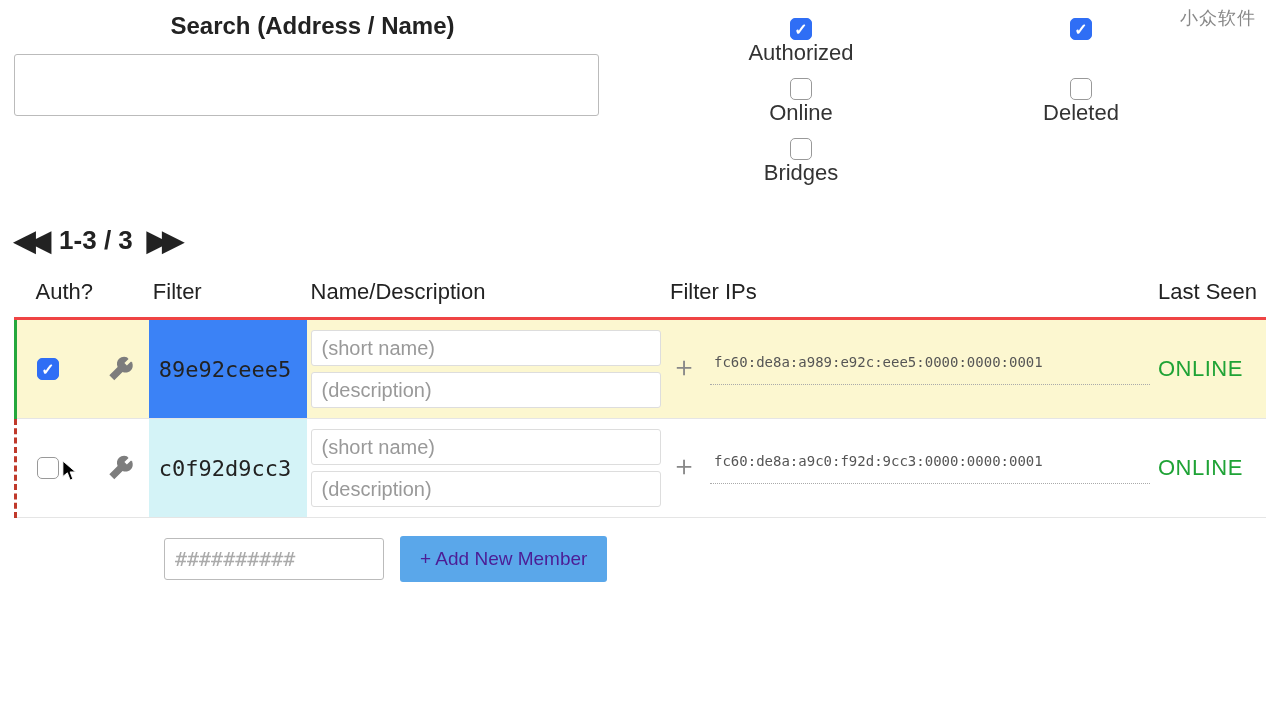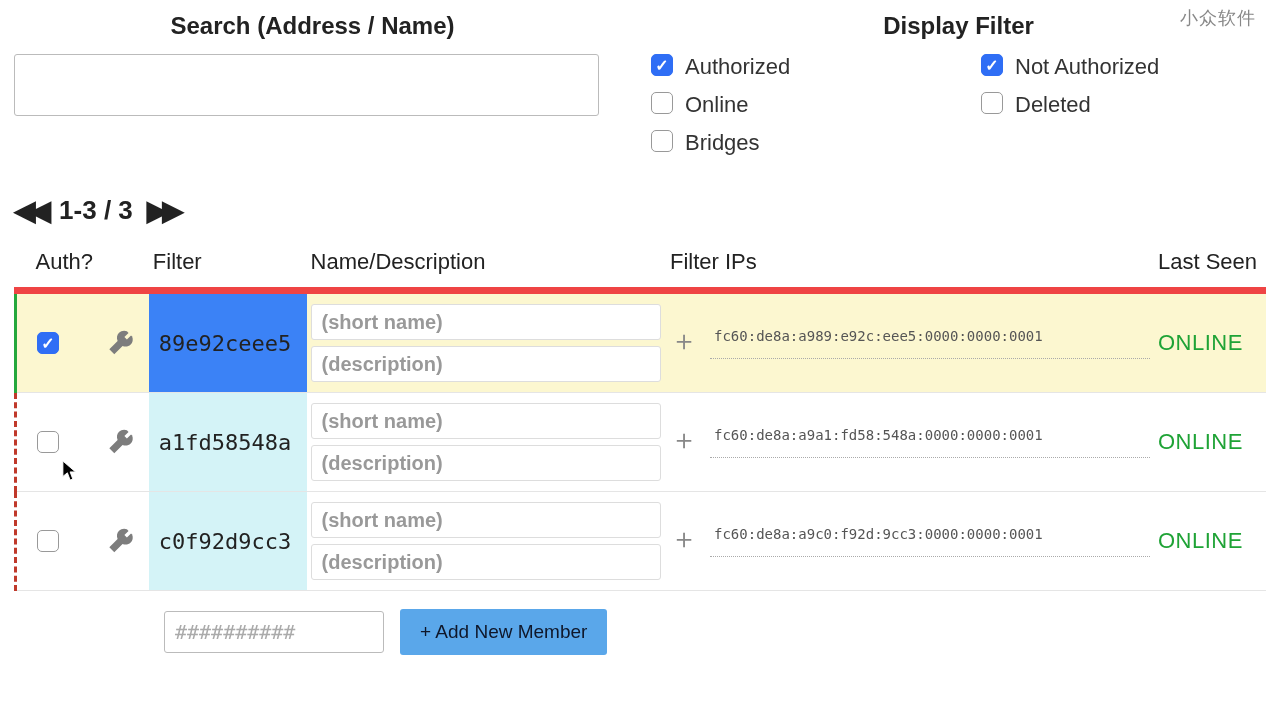--- a/index.html
+++ b/index.html
@@ -23,21 +23,21 @@
     width: 585px; height: 62px;
     border: 1px solid #bbb; border-radius: 3px;
     padding: 6px 8px; font-size: 20px;
   }
 
   .filter-block { flex: 1; }
   .filter-grid {
     display: grid; grid-template-columns: 300px 200px;
     row-gap: 12px; column-gap: 30px; margin-top: 6px;
   }
-  .chk-wrap { display: flex; gap: 12px; font-size: 22px; color: #333; }
+  .chk-wrap { display: flex; align-items: center; font-size: 22px; color: #333; flex-direction: column; }
   .chk {
     width: 22px; height: 22px; border: 1.5px solid #999; border-radius: 5px;
     display: flex; align-items: center; justify-content: center;
     background: #fff; cursor: pointer;
   }
   .chk.checked { background: #2f6ef5; border-color: #2f6ef5; }
   .chk.checked::after {
     content: "✓"; color: #fff; font-size: 16px; font-weight: bold;
   }
 
@@ -46,21 +46,21 @@
     display: flex; align-items: center; gap: 14px;
     margin: 38px 0 16px 0; font-size: 26px; font-weight: 700;
   }
   .paginator .arrows { font-size: 28px; cursor: pointer; user-select: none; letter-spacing: -6px; }
 
   
   .tbl { width: 100%; border-collapse: collapse; }
   .tbl th {
     text-align: left; font-weight: 400; font-size: 22px;
     padding: 6px 4px 12px 4px; color: #222;
-    border-bottom: 7px solid #ef4444;
+    border-bottom: 3px solid #ef4444;
   }
   .tbl td {
     padding: 10px 4px; vertical-align: middle;
     border-bottom: 1px solid #e5e5e5;
   }
   .row-auth td { background: #fcf7d0; }
   .row-auth td:first-child { border-left: 3px solid #25a83c; }
   .row-unauth td:first-child { border-left: 3px dashed #c0392b; }
 
   .col-auth { width: 90px; text-align: center; padding-left: 20px !important; }
@@ -72,21 +72,21 @@
 
   .addr-cell {
     background: #d4f3f7; font-family: "Menlo","Consolas",monospace;
     font-size: 22px; padding: 28px 10px !important;
   }
   .row-auth .addr-cell { background: #3b82f6; }
 
   .name-inputs { display: flex; flex-direction: column; gap: 6px; }
   .name-inputs input {
     width: 350px; height: 36px; border: 1px solid #ddd; border-radius: 3px;
-    padding: 11px 10px; font-size: 20px; color: #555; background: #fff; font-weight: bold;
+    padding: 11px 10px; font-size: 20px; color: #555; background: #fff;
   }
   .name-inputs input::placeholder { color: #999; }
 
   .iprow { display: flex; align-items: flex-end; gap: 12px; }
   .plus-btn {
     font-size: 28px; color: #888; cursor: pointer; line-height: 1;
     margin-bottom: 4px; user-select: none;
   }
   .ip-text {
     font-family: "Menlo","Consolas",monospace; font-size: 14px;
@@ -98,21 +98,21 @@
   .wrench-icon { width: 28px; height: 28px; display: block; }
 
   
   .add-row { display: flex; align-items: center; gap: 16px; margin-top: 18px; margin-left: 150px; }
   .add-input {
     width: 220px; height: 42px; border: 1px solid #bbb; border-radius: 3px;
     padding: 4px 10px; font-family: "Menlo","Consolas",monospace; font-size: 20px;
   }
   .add-input::placeholder { color: #aaa; }
   .add-btn {
-    background: #5aa7ea; color: #0f172a; border: none; border-radius: 3px;
+    background: #5aa7ea; color: #4c1d95; border: none; border-radius: 3px;
     padding: 12px 20px; font-size: 19px; cursor: pointer;
   }
 
   .cursor-img {
     position: absolute; left: 62px; top: 460px; width: 18px; height: 22px;
     pointer-events: none;
   }
 </style>
 </head>
 <body>
@@ -120,29 +120,27 @@
 <div class="page">
   <div class="watermark">小众软件</div>
 
   <div class="top-row">
     <div class="search-block">
       <div class="search-label">Search (Address / Name)</div>
       <input class="search-input" type="text" value="" style="">
     </div>
 
     <div class="filter-block">
-      <div class="filter-label">Display Filter</div>
       <div class="filter-grid">
         <div class="chk-wrap">
           <span class="chk checked"></span>
           <span>Authorized</span>
         </div>
         <div class="chk-wrap">
           <span class="chk checked"></span>
-          <span>Not Authorized</span>
         </div>
         <div class="chk-wrap">
           <span class="chk"></span>
           <span>Online</span>
         </div>
         <div class="chk-wrap">
           <span class="chk"></span>
           <span>Deleted</span>
         </div>
         <div class="chk-wrap">
@@ -197,44 +195,20 @@
   </tr>
         <tr class="row-unauth">
     <td class="col-auth">
       <span class="chk "></span>
     </td>
     <td class="col-wrench">
             <svg class="wrench-icon" viewBox="0 0 24 24">
 <path fill="#7d7d7d" d="M22 6.92l-1.41-1.41-3.54 3.54-2.12-2.12 3.54-3.54L17.06 2C14.8 1.05 12.1 1.5 10.3 3.3c-1.86 1.86-2.26 4.67-1.2 6.96L2 17.36l4.24 4.24 7.1-7.1c2.29 1.06 5.1.66 6.96-1.2 1.8-1.8 2.25-4.5 1.3-6.76l-.6.38z"></path>
 </svg>
           </td>
-    <td class="addr-cell col-addr">a1fd58548a</td>
-    <td class="col-name">
-      <div class="name-inputs">
-        <input type="text" placeholder="(short name)" value="" style="">
-        <input type="text" placeholder="(description)" value="" style="">
-      </div>
-    </td>
-    <td class="col-ips">
-      <div class="iprow">
-        <span class="plus-btn">＋</span>
-        <span class="ip-text">fc60:de8a:a9a1:fd58:548a:0000:0000:0001</span>
-      </div>
-    </td>
-    <td class="col-seen"><span class="status-online">ONLINE</span></td>
-  </tr>
-        <tr class="row-unauth">
-    <td class="col-auth">
-      <span class="chk "></span>
-    </td>
-    <td class="col-wrench">
-            <svg class="wrench-icon" viewBox="0 0 24 24">
-<path fill="#7d7d7d" d="M22 6.92l-1.41-1.41-3.54 3.54-2.12-2.12 3.54-3.54L17.06 2C14.8 1.05 12.1 1.5 10.3 3.3c-1.86 1.86-2.26 4.67-1.2 6.96L2 17.36l4.24 4.24 7.1-7.1c2.29 1.06 5.1.66 6.96-1.2 1.8-1.8 2.25-4.5 1.3-6.76l-.6.38z"></path>
-</svg>
-          </td>
     <td class="addr-cell col-addr">c0f92d9cc3</td>
     <td class="col-name">
       <div class="name-inputs">
         <input type="text" placeholder="(short name)" value="" style="">
         <input type="text" placeholder="(description)" value="" style="">
       </div>
     </td>
     <td class="col-ips">
       <div class="iprow">
         <span class="plus-btn">＋</span>

